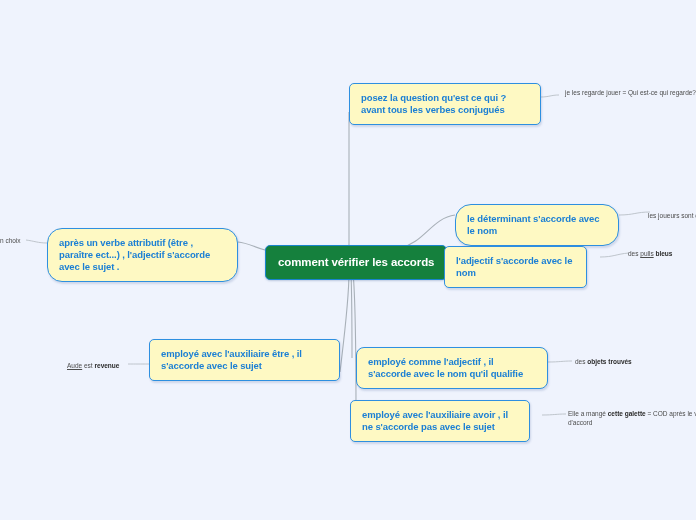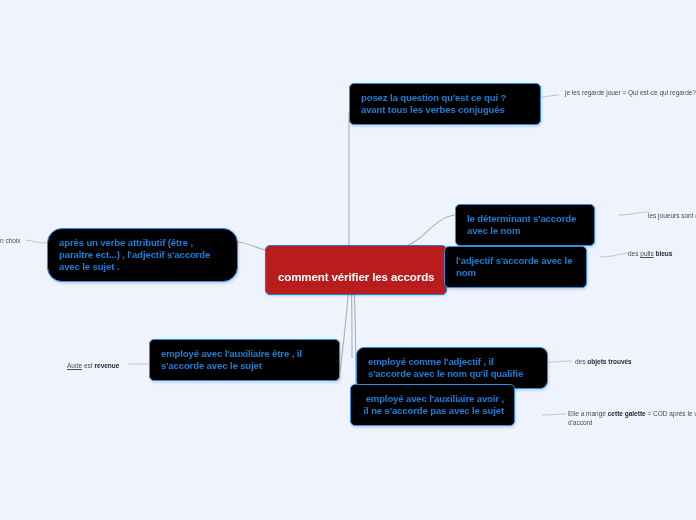--- a/index.html
+++ b/index.html
@@ -29,32 +29,32 @@
   }
   .node {
     position: absolute;
     box-sizing: border-box;
     border-radius: 5px;
     line-height: 1.28;
     letter-spacing: -0.1px;
   }
   
   .node.root {
-    background: #b91c1c;
+    background: #15803d;
     border: 1px solid #1884cc;
     color: #ffffff;
     font-weight: bold;
     font-size: 11.5px;
-    padding: 24px 12px 9px 12px;
+    padding: 9px 12px 9px 12px;
     box-shadow: 0 1px 2px rgba(40,80,140,0.25);
     white-space: nowrap;
   }
   
   .node.topic {
-    background: #000000;
+    background: #fef9c3;
     border: 1.5px solid #2e8fe0;
     color: #1b7fd4;
     font-weight: bold;
     font-size: 9.5px;
     padding: 8px 10px 8px 11px;
     box-shadow: 1px 1.5px 2px rgba(60,90,150,0.18);
   }
   
   .note {
     position: absolute;
@@ -104,35 +104,35 @@
     <path d="M542 415 C554 415 556 414 566 414" stroke="#b9bfc6" stroke-width="0.9" fill="none"></path>
   </svg>
 
   <div class="node root" style="left:265px; top:245px;">comment vérifier les accords</div>
 
   <div class="node topic" style="left:349px; top:83px; width:192px;">posez la question qu'est ce qui ? avant tous les verbes conjugués</div>
   <div class="note" style="left:565px; top:88px; width:131px;">
     <span>je les regarde jouer = Qui est-ce qui regarde? 1ere pers. de sing.</span>
   </div>
 
-  <div class="node topic" style="left:455px; top:204px; width:140px;">le déterminant s'accorde avec le nom</div>
+  <div class="node topic" style="left:455px; top:204px; width:164px;border-radius:16px;">le déterminant s'accorde avec le nom</div>
   <div class="note clip" style="left:648px; top:211px; width:48px;">
     <span>les joueurs sont d</span>
   </div>
 
   <div class="node topic" style="left:444px; top:246px; width:143px;">l'adjectif s'accorde avec le nom</div>
   <div class="note" style="left:628px; top:249px; width:66px;"><span>des </span><u>pulls</u><b> bleus</b></div>
 
   <div class="node topic" style="left:47px; top:228px; width:191px;border-radius:15px;">après un verbe attributif (être , paraître ect...) , l'adjectif s'accorde avec le sujet .</div>
   <div class="note clip" style="left:0px; top:236px; width:26px;">
     <span>n choix</span>
   </div>
 
   <div class="node topic" style="left:149px; top:339px; width:191px;">employé avec l'auxiliaire être , il s'accorde avec le sujet</div>
   <div class="note" style="left:67px; top:361px; width:62px;"><u>Aude</u><span> est </span><b>revenue</b></div>
 
   <div class="node topic" style="left:356px; top:347px; width:192px;border-radius:8px;">employé comme l'adjectif , il s'accorde avec le nom qu'il qualifie</div>
   <div class="note" style="left:575px; top:357px; width:72px;"><span>des </span><b>objets trouvés</b></div>
 
-  <div class="node topic" style="left:350px; top:384px; width:165px;text-align:right;">employé avec l'auxiliaire avoir , il ne s'accorde pas avec le sujet</div>
+  <div class="node topic" style="left:350px; top:400px; width:180px;">employé avec l'auxiliaire avoir , il ne s'accorde pas avec le sujet</div>
   <div class="note clip" style="left:568px; top:409px; width:128px;"><span>Elle a mangé </span><b>cette galette</b><span> = COD après le v</span><br><span>d'accord</span></div>
 
 </div>
 
 </body></html>

